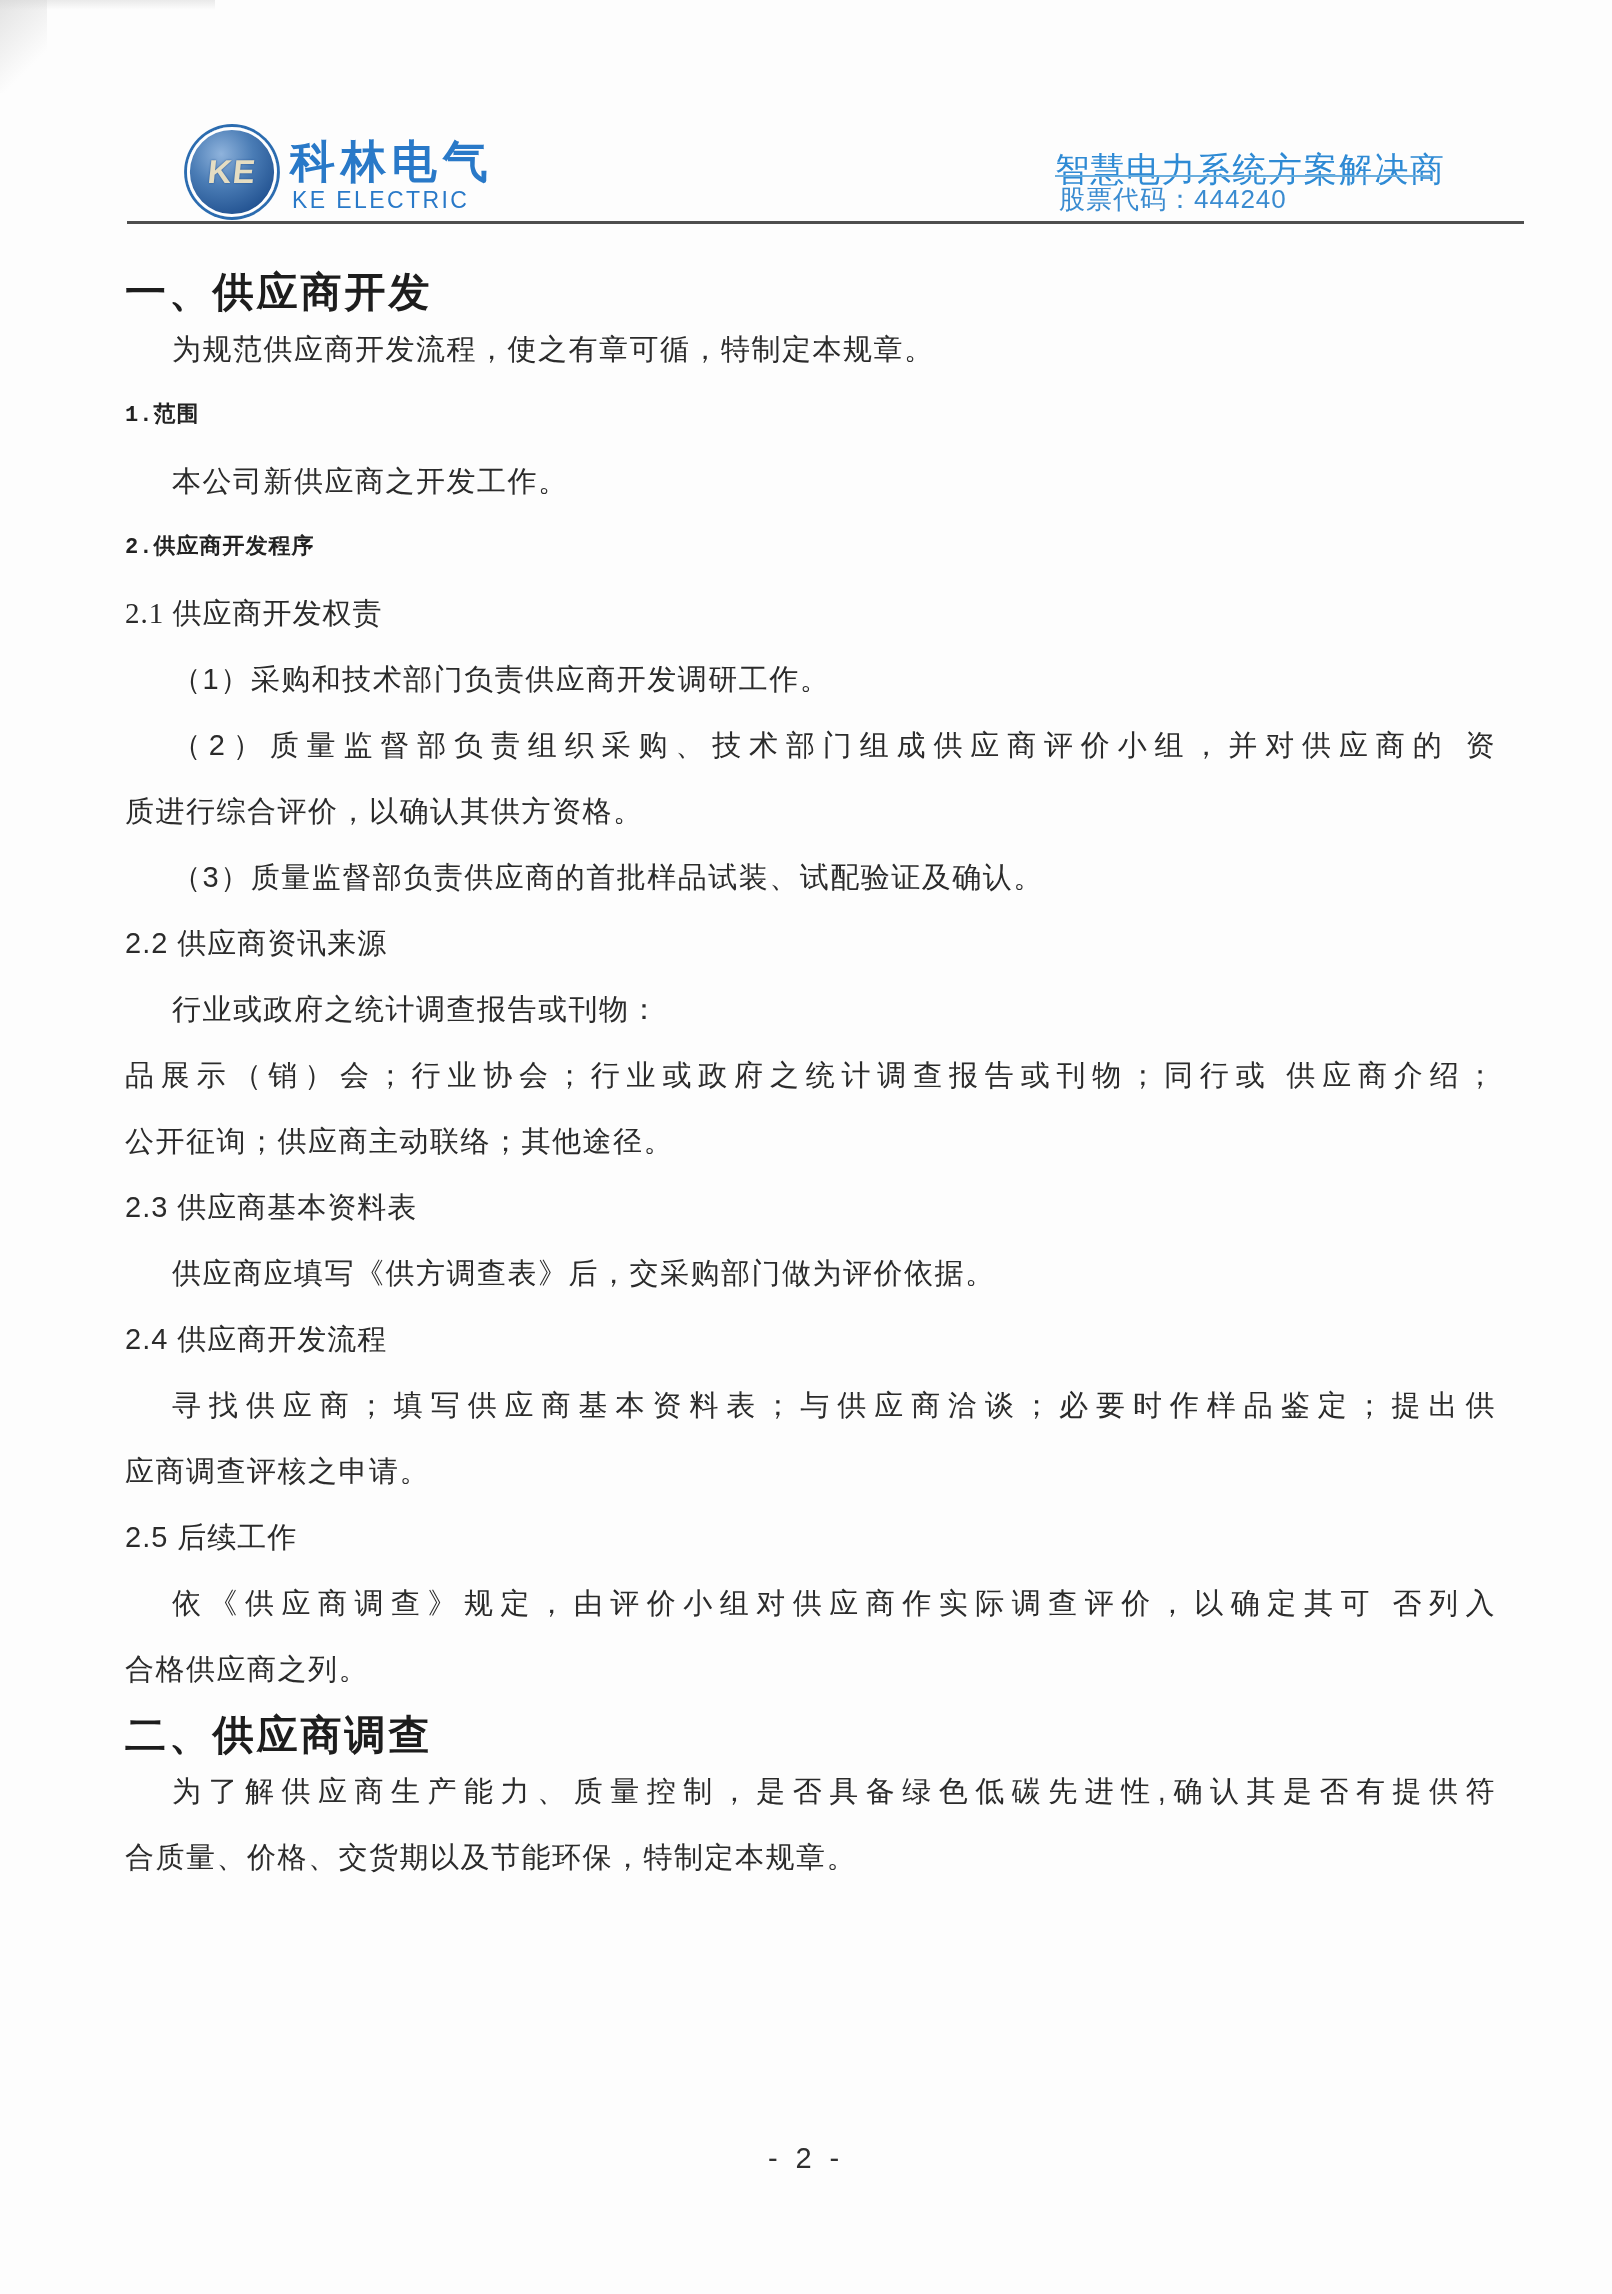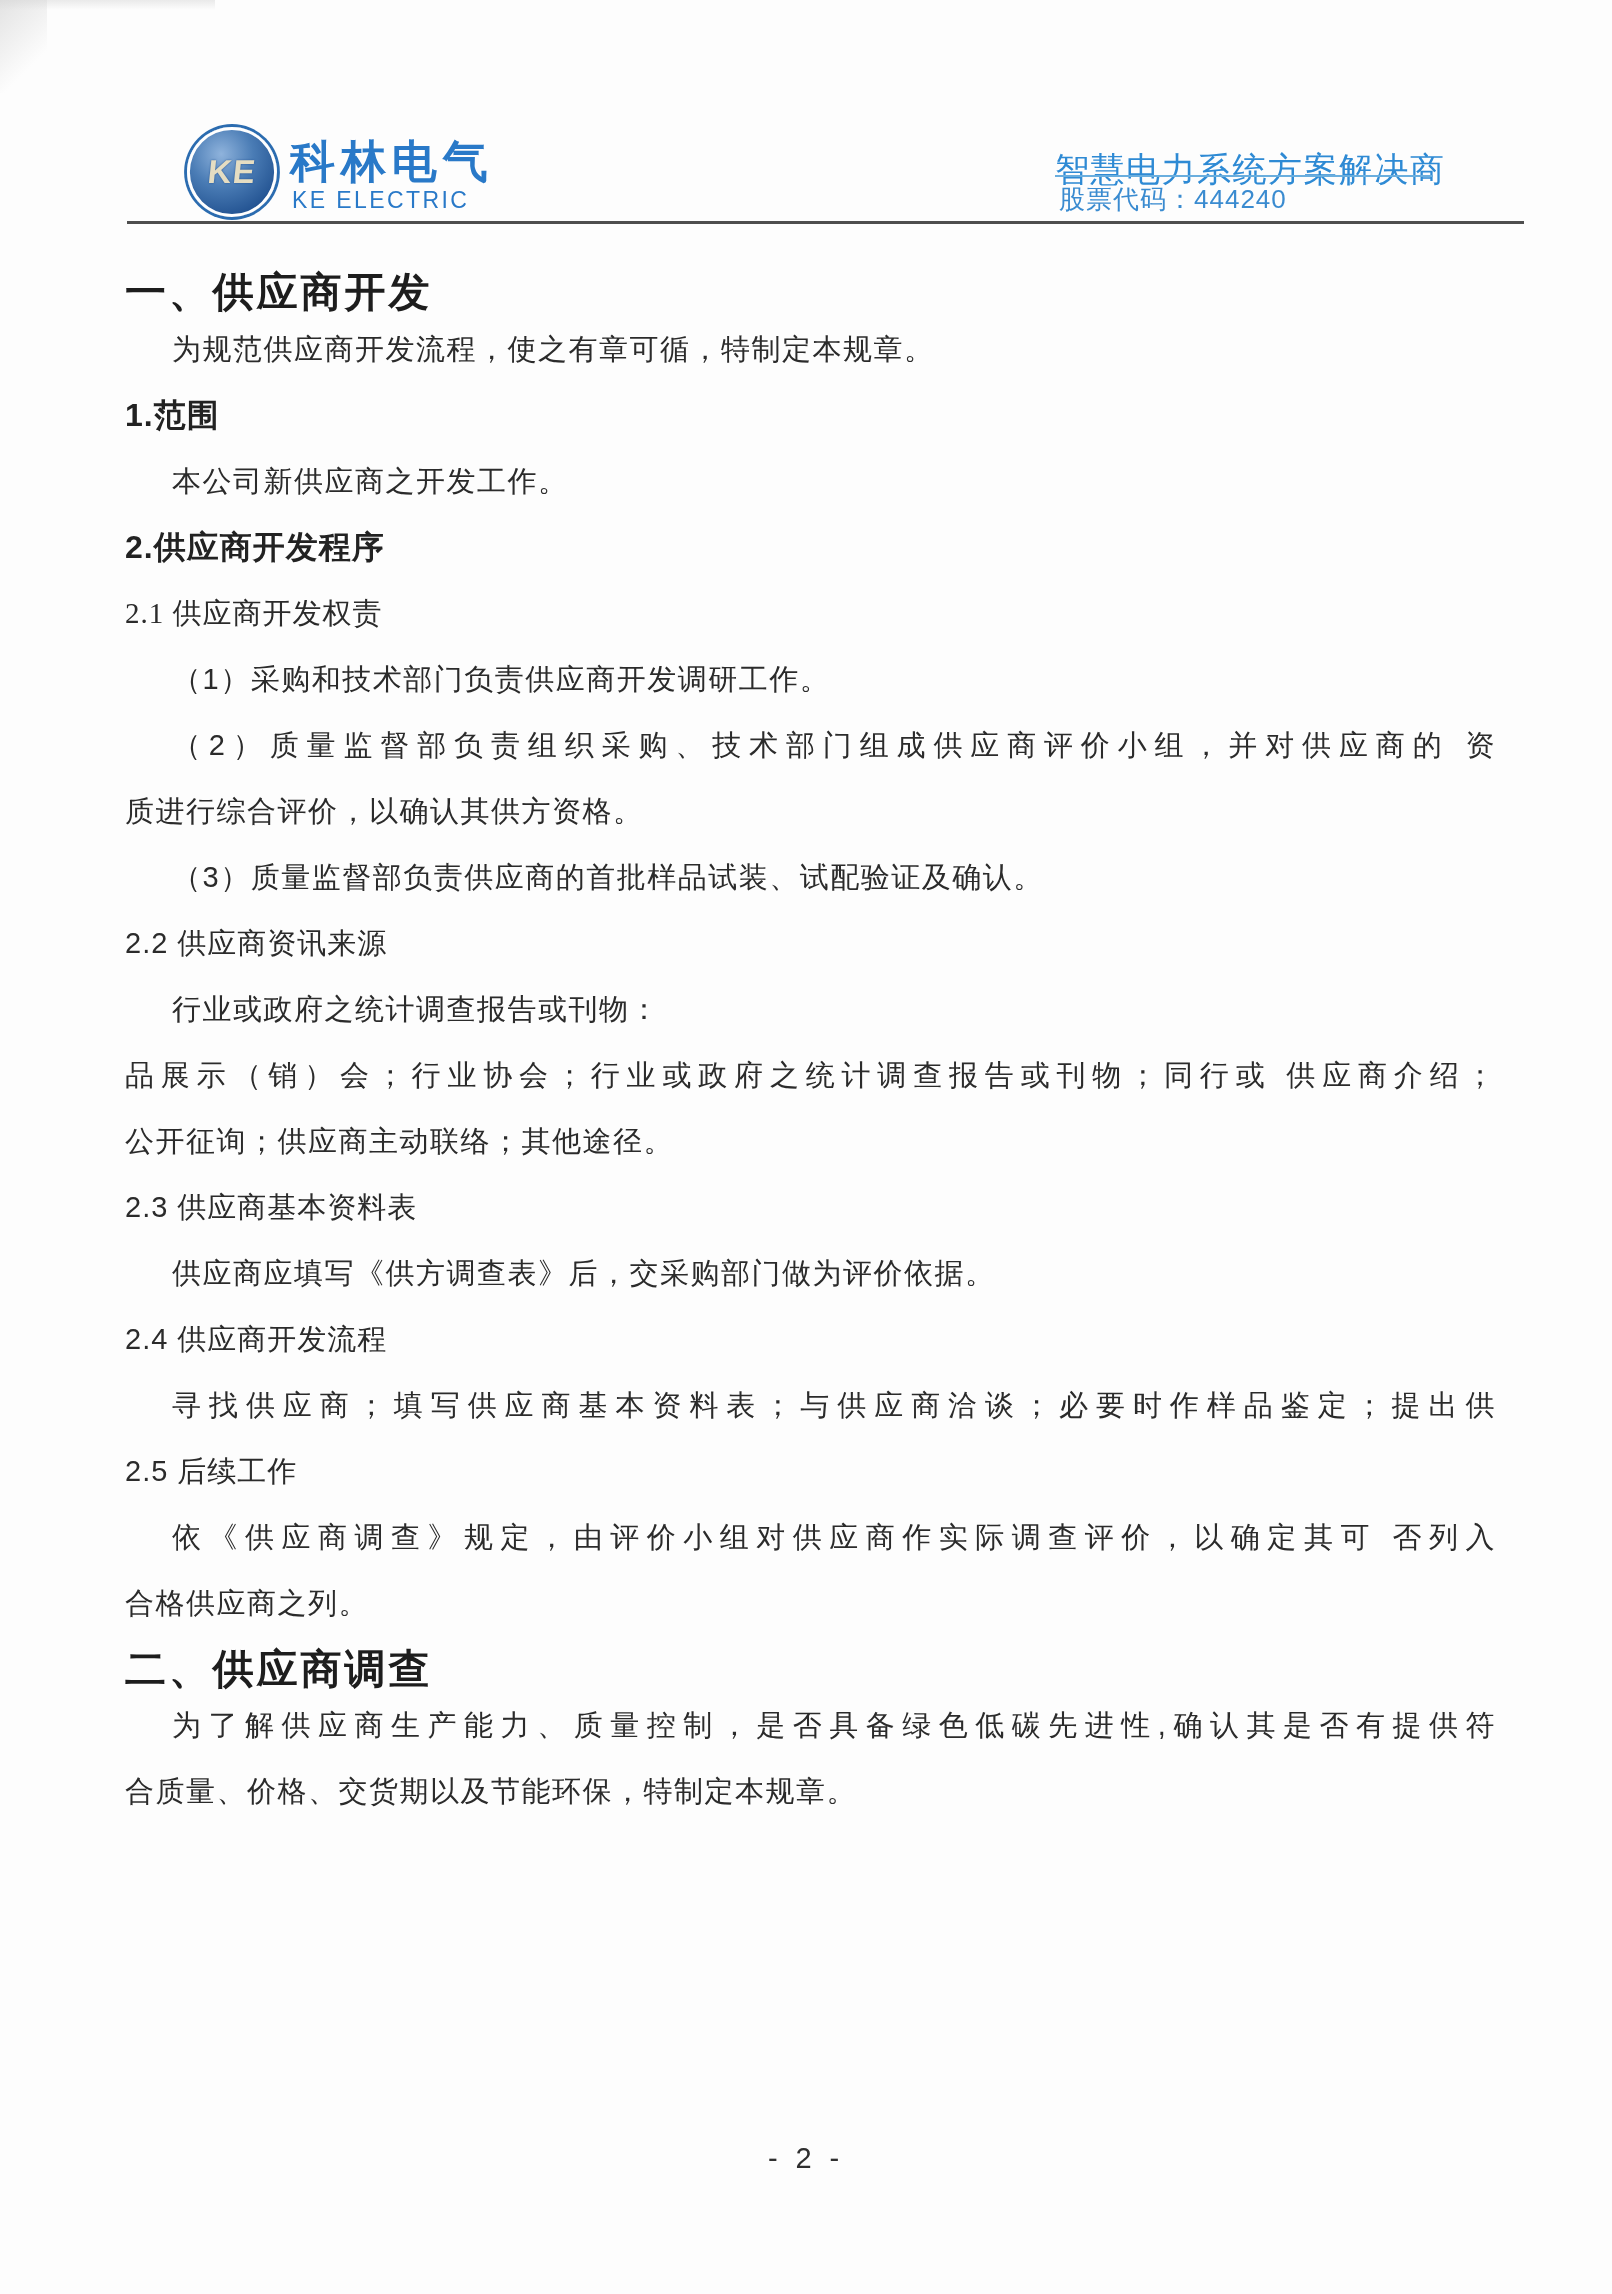--- a/index.html
+++ b/index.html
@@ -67,22 +67,22 @@
 
   
   .content {
     position:absolute; left:125px; top:269px; width:1371px;
   }
   .h1 {
     font-size:41px; font-weight:700; letter-spacing:2.9px;
     line-height:47px; margin:0 0 17.6px 0; color:#1d1d1d;
   }
   .h2 {
-    font-size:32px; font-weight:700; letter-spacing:1px;
-    line-height:31px; margin:0 0 35px 0; color:#222222;
+    font-size:22px; font-weight:700; letter-spacing:1px;
+    line-height:31px; margin:0 0 35px 0; color:#222222;font-family:Liberation Mono, monospace;
   }
   .h3 {
     font-size:29px; font-weight:400; letter-spacing:1px;
     line-height:31px; margin:0 0 35px 0;
   }
   .p, .pc {
     font-size:29px; font-weight:400; letter-spacing:1.5px;
     line-height:31px; margin:0 0 35px 0;
   }
   .p  { text-indent:47px; }
@@ -130,20 +130,21 @@
     <div class="pc">质进行综合评价，以确认其供方资格。</div>
     <div class="p">（3）质量监督部负责供应商的首批样品试装、试配验证及确认。</div>
     <div class="h3">2.2 供应商资讯来源</div>
     <div class="p">行业或政府之统计调查报告或刊物：</div>
     <div class="pc fj">品展示（销）会；行业协会；行业或政府之统计调查报告或刊物；同行或 供应商介绍；</div>
     <div class="pc">公开征询；供应商主动联络；其他途径。</div>
     <div class="h3">2.3 供应商基本资料表</div>
     <div class="p">供应商应填写《供方调查表》后，交采购部门做为评价依据。</div>
     <div class="h3">2.4 供应商开发流程</div>
     <div class="p fj">寻找供应商；填写供应商基本资料表；与供应商洽谈；必要时作样品鉴定；提出供</div>
+    <div class="pc">应商调查评核之申请。</div>
     <div class="h3">2.5 后续工作</div>
     <div class="p fj">依《供应商调查》规定，由评价小组对供应商作实际调查评价，以确定其可 否列入</div>
     <div class="pc">合格供应商之列。</div>
     <div class="h1 mtm8">二、供应商调查</div>
     <div class="p fj">为了解供应商生产能力、质量控制，是否具备绿色低碳先进性,确认其是否有提供符</div>
     <div class="pc">合质量、价格、交货期以及节能环保，特制定本规章。</div>
   </div>
 
   <div class="page-number">- 2 -</div>
 

